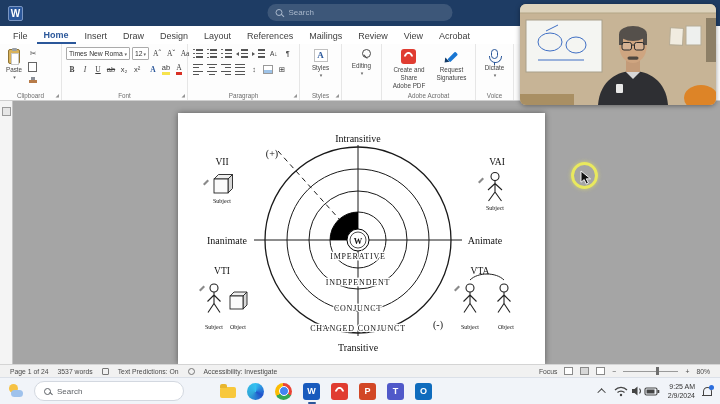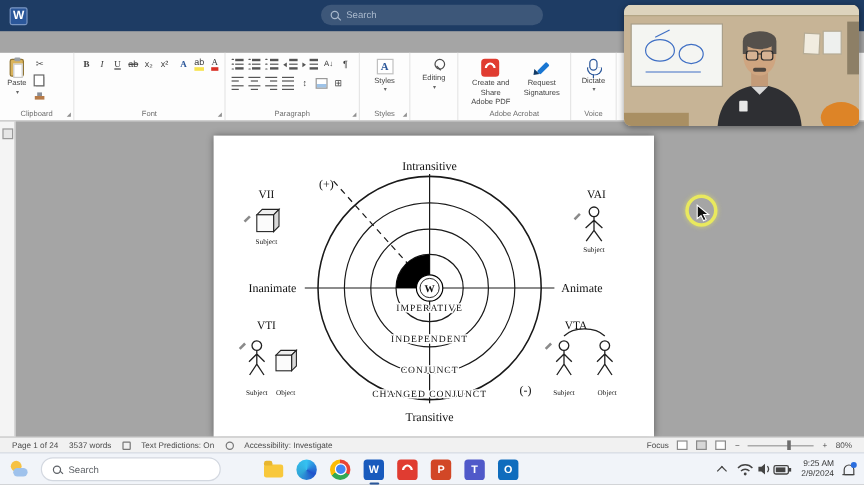--- a/index.html
+++ b/index.html
@@ -138,20 +138,33 @@
 <div id="app">
 
   <header id="titlebar">
     <div class="app-icon">W</div>
     <div class="tb-search">
       <span class="mag"></span>
       <span>Search</span>
     </div>
   </header>
 
+  <nav id="tabs">
+    <div class="rtab">File</div>
+    <div class="rtab active">Home</div>
+    <div class="rtab">Insert</div>
+    <div class="rtab">Draw</div>
+    <div class="rtab">Design</div>
+    <div class="rtab">Layout</div>
+    <div class="rtab">References</div>
+    <div class="rtab">Mailings</div>
+    <div class="rtab">Review</div>
+    <div class="rtab">View</div>
+    <div class="rtab">Acrobat</div>
+  </nav>
 
   <div id="ribbon">
 
     <div class="rgroup" style="width:62px;">
       <div style="display:flex;">
         <div class="bigbtn">
           <span class="icon-paste"></span>
           <span>Paste</span>
           <span class="caret">▾</span>
         </div>
@@ -165,20 +178,39 @@
           <div class="mini-btn">
               <span class="icon-painter"></span>
             </div>
         </div>
       </div>
       <div class="rg-label">Clipboard</div>
       <span class="launcher">◢</span>
     </div>
 
     <div class="rgroup" style="width:126px;">
+      <div style="display:flex; gap:2px; margin-bottom:3px;">
+        <div class="combo" style="width:64px;">
+          <span style="overflow:hidden;white-space:nowrap;">Times New Roman</span>
+          <span class="caret">▾</span>
+        </div>
+        <div class="combo" style="width:19px;">
+          <span>12</span>
+          <span class="caret">▾</span>
+        </div>
+        <div class="tbtn">
+            <span class="gl-serif">Aˆ</span>
+          </div>
+        <div class="tbtn">
+            <span class="gl-serif">Aˇ</span>
+          </div>
+        <div class="tbtn">
+            <span class="gl-serif">Aa</span>
+          </div>
+      </div>
       <div style="display:flex; gap:1px; align-items:center;">
         <div class="tbtn">
             <span class="gl-serif gl-b">B</span>
           </div>
         <div class="tbtn">
             <span class="gl-serif gl-i">I</span>
           </div>
         <div class="tbtn">
             <span class="gl-serif gl-u">U</span>
           </div>

